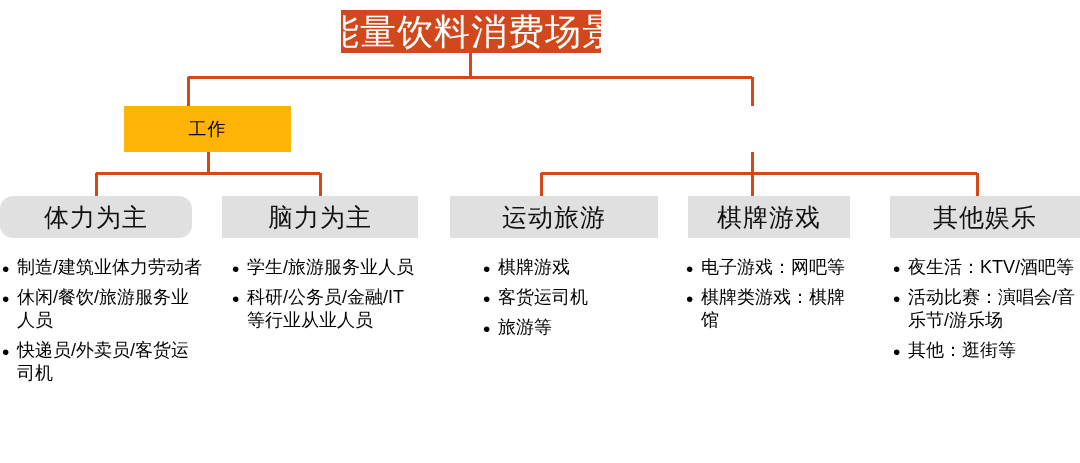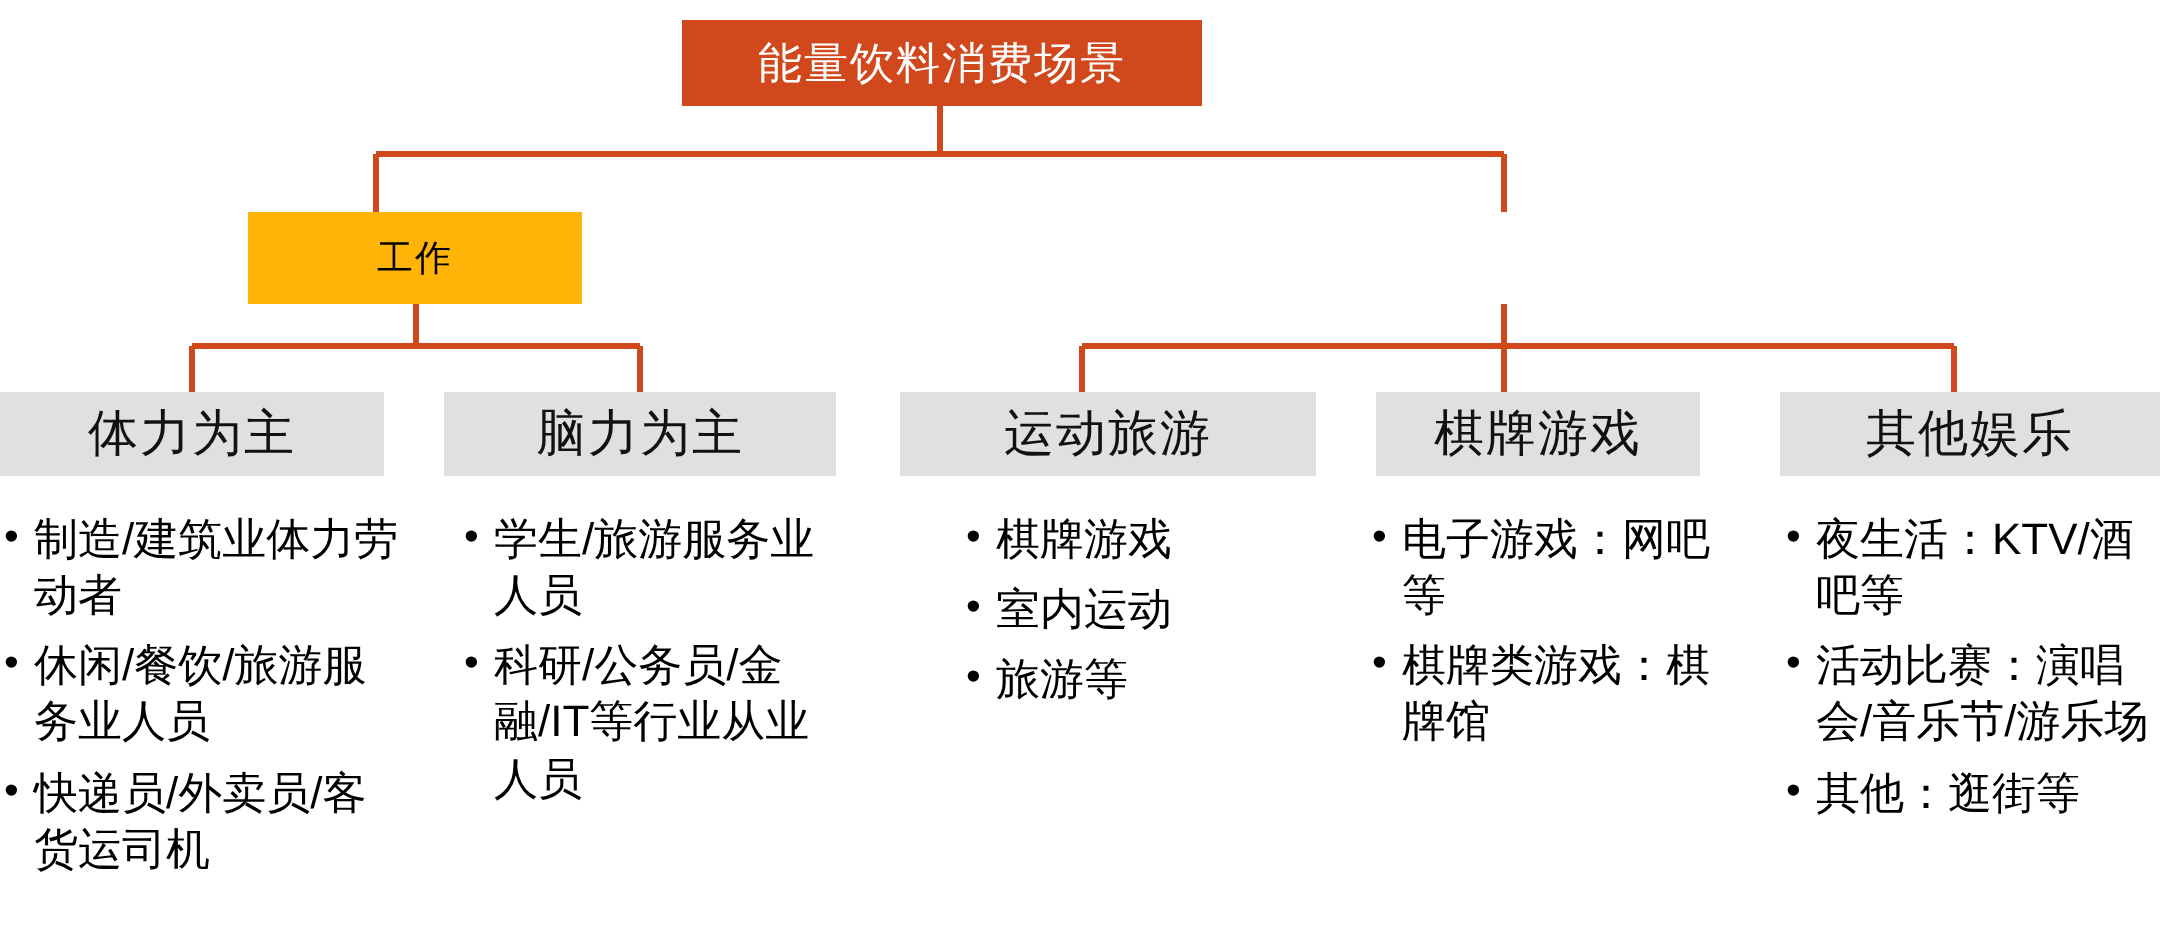--- a/index.html
+++ b/index.html
@@ -32,40 +32,40 @@
     display: flex;
     align-items: center;
     justify-content: center;
     box-sizing: border-box;
     line-height: 1;
     white-space: nowrap;
   }
   .node-root {
     background: #D0481C;
     color: #ffffff;
-    font-size: 22px;
+    font-size: 36px;
     letter-spacing: 1px;
   }
   .node-l2 {
     background: #FFB407;
     color: #000000;
     font-size: 18px;
     letter-spacing: 1px;
   }
   .node-l3 {
     background: #E0E0E0;
     color: #111111;
     font-size: 25px;
     letter-spacing: 1px;
   }
   .bullet-col {
     position: absolute;
     box-sizing: border-box;
     color: #000000;
-    font-size: 22px;
+    font-size: 18px;
     line-height: 1.28;
   }
   .bullet-item {
     position: relative;
     padding-left: 15px;
     margin-bottom: 7px;
     letter-spacing: 0px;
   }
   .bullet-item::before {
     content: "\2022";
@@ -102,21 +102,21 @@
 
   <div class="node node-root" style="left:341px; top:10px; width:260px; height:43px;">
     <span>能量饮料消费场景</span>
   </div>
 
   <div class="node node-l2" style="left:124px; top:106px; width:167px; height:46px;">
     <span>工作</span>
   </div>
 
 
-  <div class="node node-l3" style="left:0px; top:196px; width:192px; height:42px;">
+  <div class="node node-l3" style="left:0px; top:196px; width:192px; height:42px;border-radius:13px;">
     <span>体力为主</span>
   </div>
 
   <div class="node node-l3" style="left:222px; top:196px; width:196px; height:42px;">
     <span>脑力为主</span>
   </div>
 
   <div class="node node-l3" style="left:450px; top:196px; width:208px; height:42px;">
     <span>运动旅游</span>
   </div>
@@ -135,21 +135,21 @@
     <div class="bullet-item">快递员/外卖员/客货运司机</div>
   </div>
 
   <div class="bullet-col" style="left:232px; top:256px; width:186px;">
     <div class="bullet-item">学生/旅游服务业人员</div>
     <div class="bullet-item">科研/公务员/金融/IT等行业从业人员</div>
   </div>
 
   <div class="bullet-col" style="left:483px; top:256px; width:170px;">
     <div class="bullet-item">棋牌游戏</div>
-    <div class="bullet-item">室内运动</div>
+    <div class="bullet-item">客货运司机</div>
     <div class="bullet-item">旅游等</div>
   </div>
 
   <div class="bullet-col" style="left:686px; top:256px; width:176px;">
     <div class="bullet-item">电子游戏：网吧等</div>
     <div class="bullet-item">棋牌类游戏：棋牌馆</div>
   </div>
 
   <div class="bullet-col" style="left:893px; top:256px; width:182px;">
     <div class="bullet-item">夜生活：KTV/酒吧等</div>

